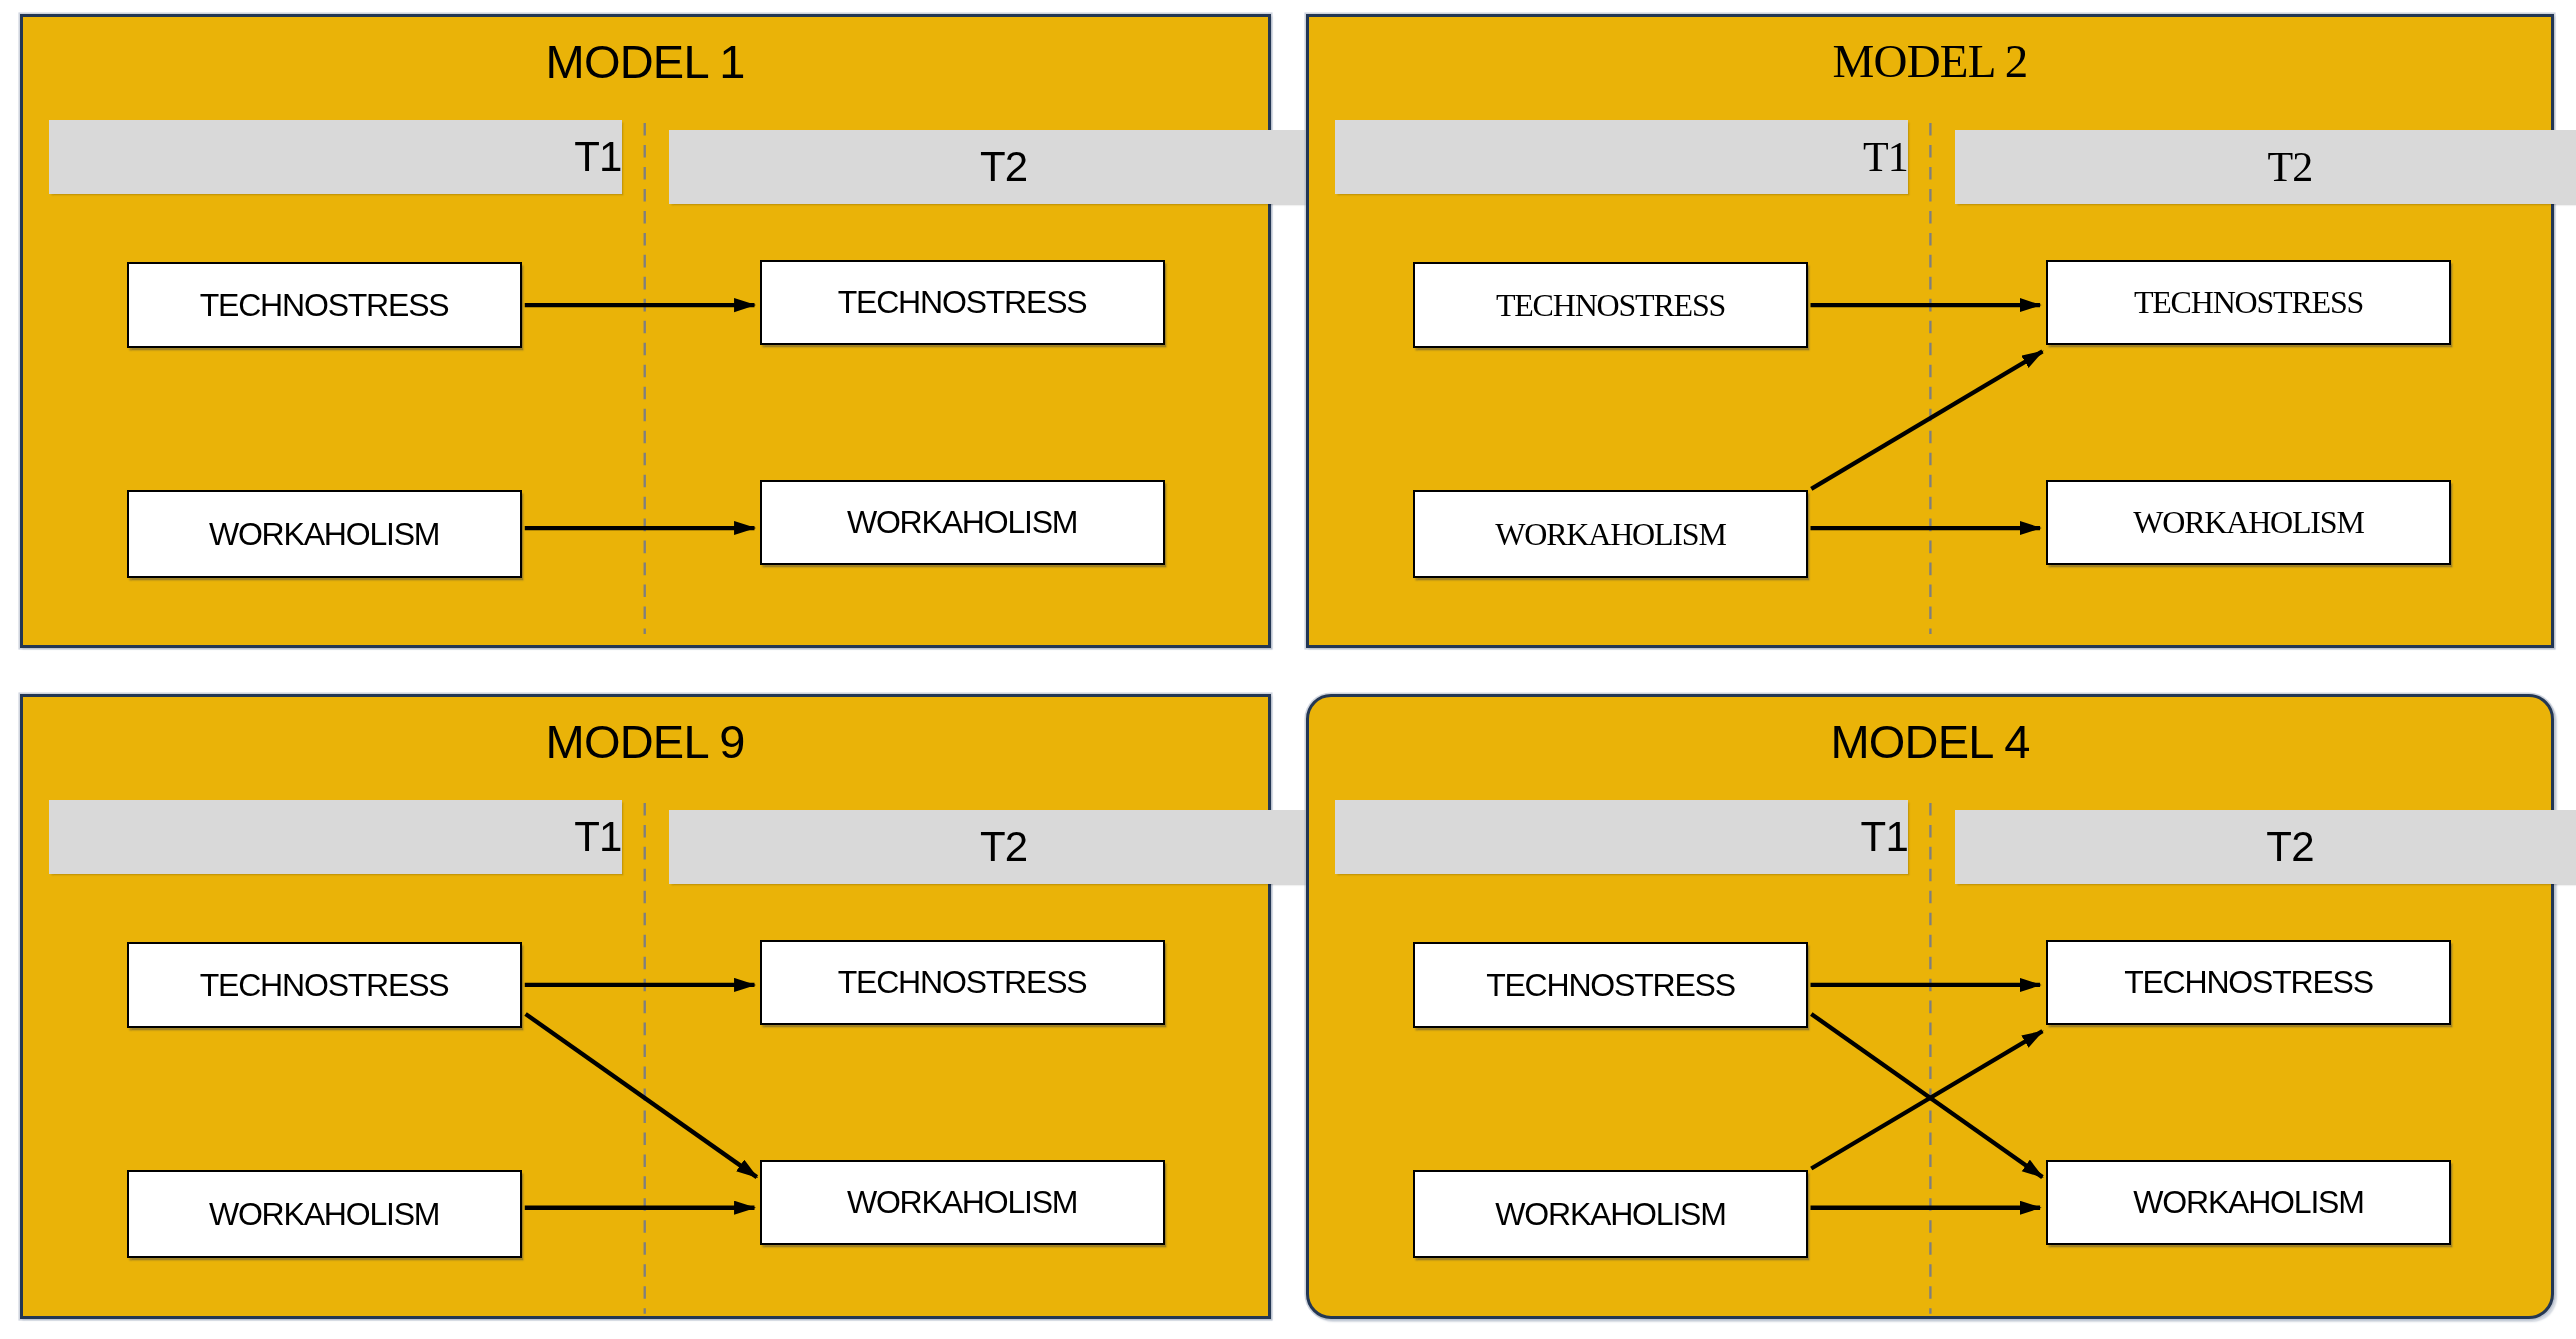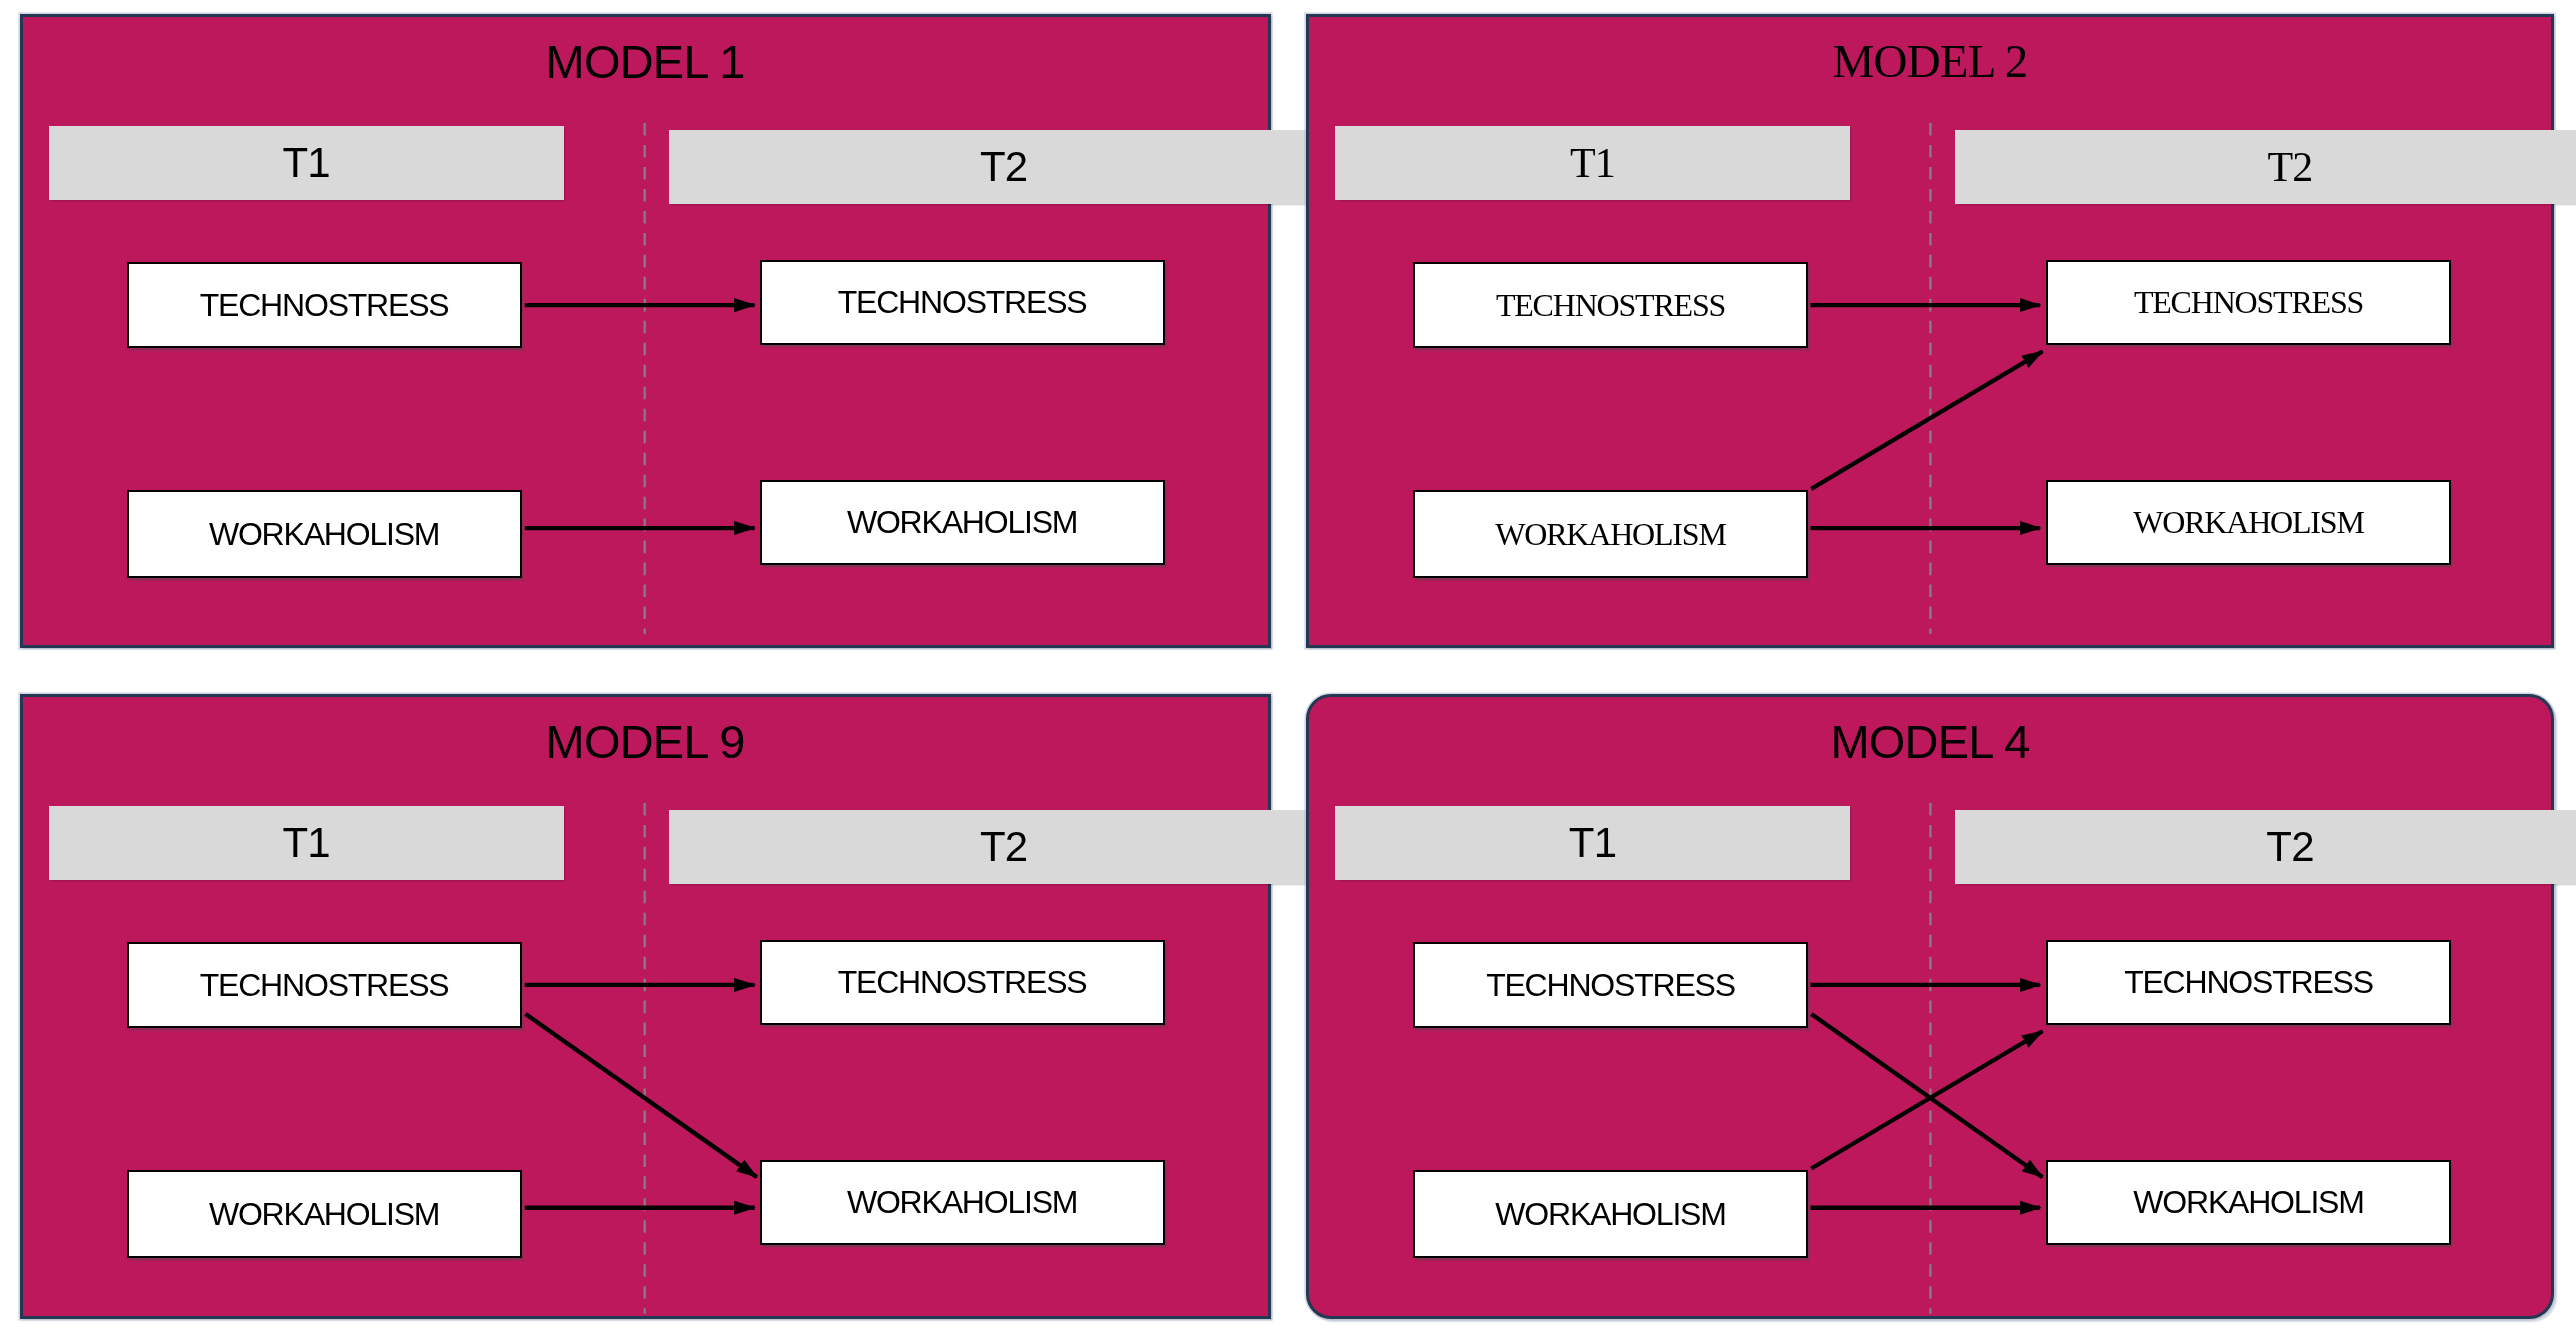--- a/index.html
+++ b/index.html
@@ -14,21 +14,21 @@
   html,body{margin:0;padding:0;}
   body{
     width:2576px;height:1339px;position:relative;
     background:var(--bg);
     font-family:"Liberation Sans", sans-serif;
     color:var(--text);
     overflow:hidden;
   }
   .panel{
     position:absolute;
-    background:#be185d;
+    background:#eab308;
     border:3.9px solid var(--panel-border);
     box-shadow:0 0 0 1.6px rgba(170,179,196,.55), 2.3px 2.3px 1.6px rgba(170,179,196,.5);
     box-sizing:border-box;
   }
   #panel-0{left:19.6px;  top:14px;  width:1251px; height:634px;}
   #panel-1{left:1306px;top:14px;  width:1248px; height:634px;font-family:Liberation Serif, serif;}
   #panel-2{left:19.6px;  top:694px; width:1251px; height:625px;}
   #panel-3{left:1306px;top:694px; width:1248px; height:625px;border-radius:25px;}
 
   .model-title{
@@ -36,21 +36,21 @@
     text-align:center;font-size:47px;letter-spacing:-0.8px;
     font-weight:400;white-space:nowrap;
   }
   .col-bar{
     position:absolute;height:74px;
     background:var(--bar-fill);
     display:flex;align-items:center;justify-content:center;
     font-size:42px;letter-spacing:-0.8px;
     box-shadow:1.6px 2.3px 1.6px rgba(0,0,0,0.15);
   }
-  .col-bar.t1{left:26px;top:109px;width:515px;}
+  .col-bar.t1{left:26px;top:103px;width:573px;justify-content:flex-end;}
   .col-bar.t2{left:646px;top:113px;width:670px;}
 
   svg.links{
     position:absolute;left:0;top:0;width:100%;height:100%;
     overflow:visible;
   }
   .node{
     position:absolute;
     background:#ffffff;
     border:2.3px solid var(--box-border);

